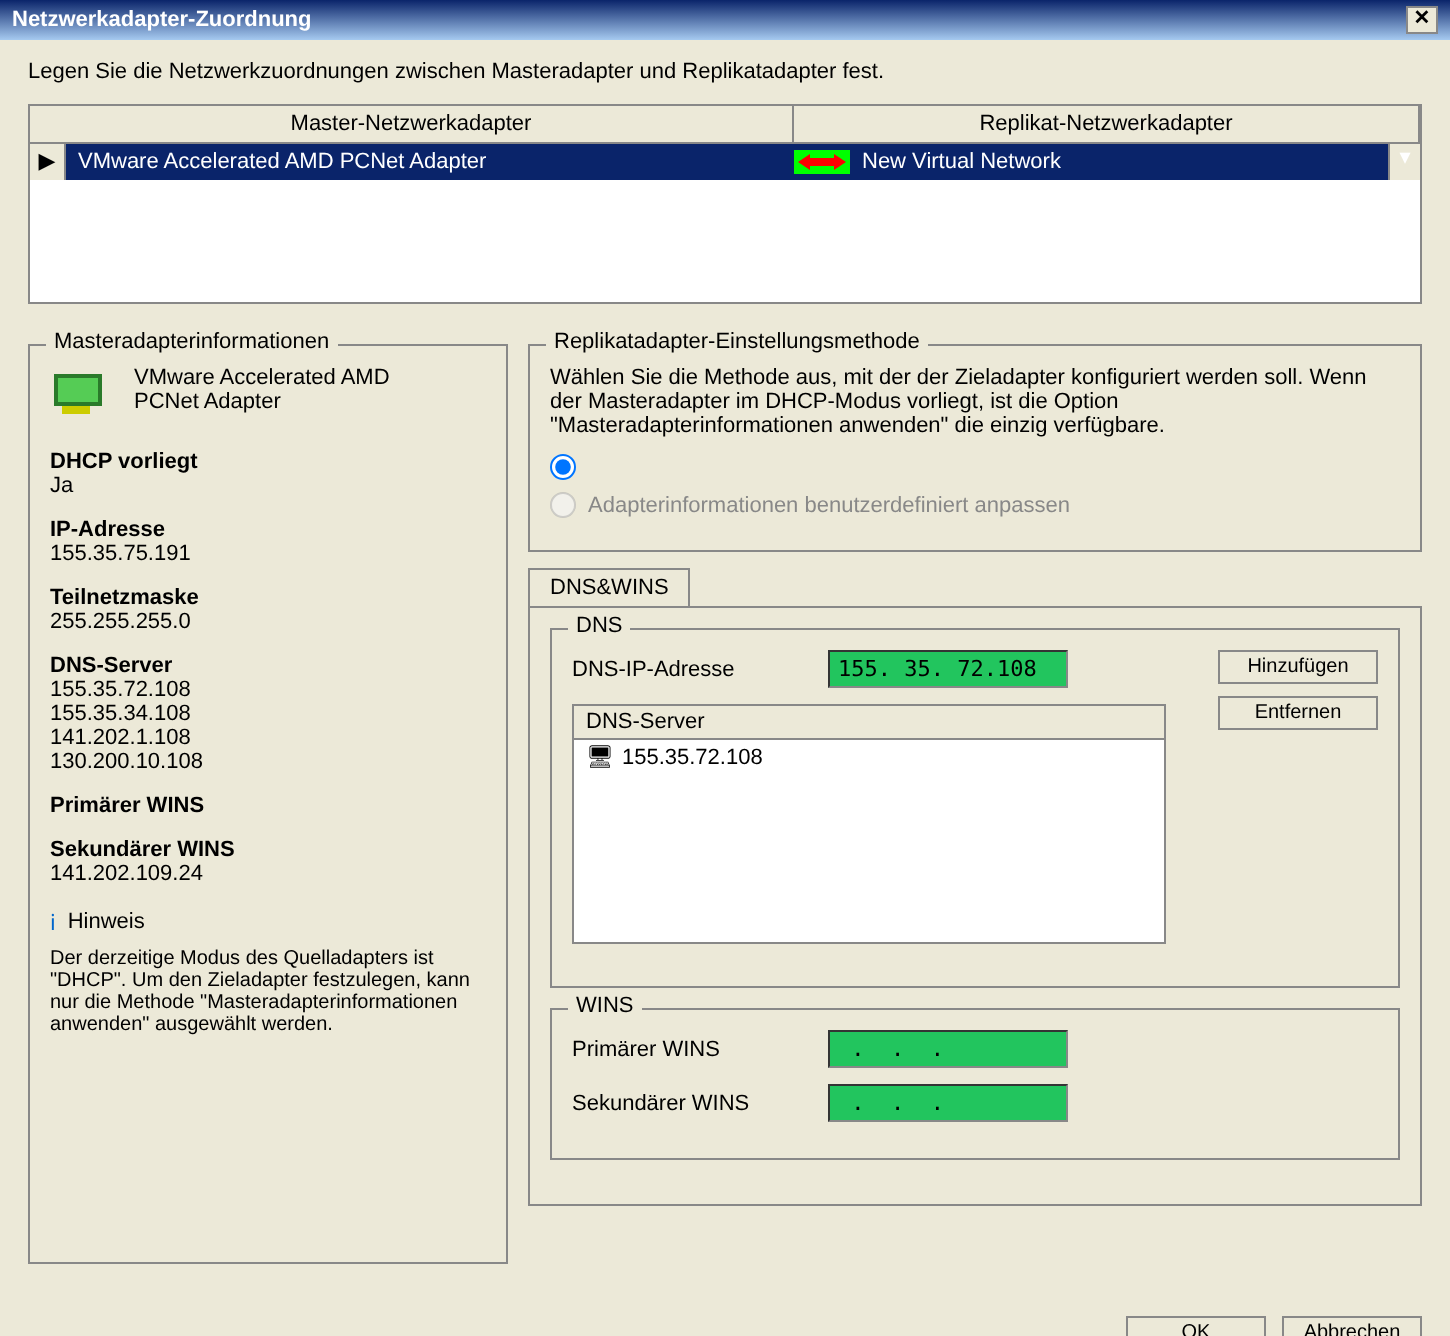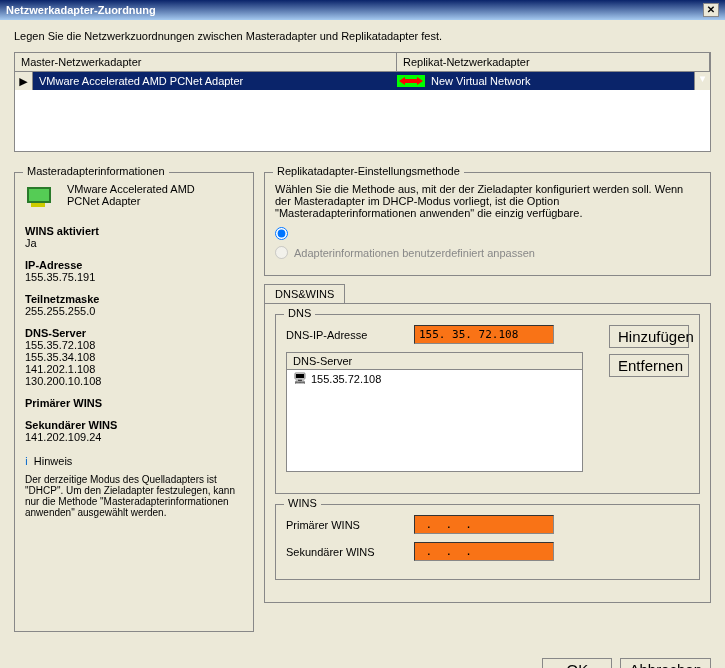--- a/index.html
+++ b/index.html
@@ -3,21 +3,21 @@
 <meta charset="utf-8">
 <style>
 * { box-sizing: border-box; margin: 0; padding: 0; }
 body { font-family: Tahoma, sans-serif; font-size: 11px; background: #ece9d8; width: 725px; height: 668px; overflow: hidden; }
 .titlebar { background: linear-gradient(#0a246a, #a6caf0); color: #fff; padding: 3px 6px; font-weight: bold; display: flex; justify-content: space-between; align-items: center; height: 20px; }
 .close-btn { background: #ece9d8; color: #000; border: 1px solid #888; width: 16px; height: 14px; font-size: 10px; text-align: center; line-height: 12px; cursor: pointer; }
 .content { padding: 10px 14px; }
 .instruct { margin-bottom: 10px; }
 .table-box { border: 1px solid #888; background: #fff; height: 100px; }
 .table-head { display: flex; background: #ece9d8; border-bottom: 1px solid #888; }
-.th { padding: 3px 6px; text-align: left; border-right: 1px solid #888; }
+.th { padding: 3px 6px; text-align: center; border-right: 1px solid #888; }
 .th1 { width: 382px; }
 .th2 { flex: 1; }
 .row { display: flex; background: #0a246a; color: #fff; height: 18px; align-items: center; }
 .row-marker { width: 18px; background: #ece9d8; color: #000; text-align: center; border-right: 1px solid #888; height: 18px; line-height: 18px; }
 .cell1 { width: 364px; padding: 0 6px; }
 .arrow-cell { width: 28px; background: #0f0; display: flex; align-items: center; justify-content: center; }
 .arrow-svg { width: 24px; height: 12px; }
 .cell2 { flex: 1; padding: 0 6px; }
 .dd-btn { width: 16px; background: #ece9d8; border-left: 1px solid #888; height: 18px; text-align: center; cursor: pointer; }
 .lower { display: flex; margin-top: 20px; gap: 10px; }
@@ -32,22 +32,22 @@
 .hint-row { display: flex; gap: 6px; align-items: center; margin: 10px 0 6px 0; }
 .radio-row { display: flex; gap: 6px; align-items: center; margin: 6px 0; }
 .radio-row.disabled { color: #888; }
 .tabs { display: flex; margin-top: 6px; }
 .tab { border: 1px solid #888; border-bottom: none; padding: 3px 10px; background: #ece9d8; cursor: pointer; margin-right: 2px; }
 .tab.inactive { background: #ddd; }
 .tab-panel { border: 1px solid #888; padding: 10px; height: 300px; }
 .inner-fieldset { border: 1px solid #888; padding: 10px; position: relative; margin-bottom: 10px; }
 .field-row { display: flex; align-items: center; gap: 8px; margin-bottom: 8px; }
 .field-row label { width: 120px; }
-.ip-input { border: 1px inset #888; background: #f97316; padding: 2px 4px; width: 140px; font-family: monospace; font-size: 11px; }
-.btn { border: 1px solid #888; background: #ece9d8; padding: 2px 8px; min-width: 70px; cursor: pointer; font-size: 15px; }
+.ip-input { border: 1px inset #888; background: #22c55e; padding: 2px 4px; width: 120px; font-family: monospace; font-size: 11px; }
+.btn { border: 1px solid #888; background: #ece9d8; padding: 2px 8px; min-width: 70px; cursor: pointer; font-size: 10px; }
 .btn-row { display: flex; justify-content: flex-end; gap: 8px; padding: 8px 14px; }
 .listbox { border: 1px solid #888; background: #fff; height: 120px; }
 .list-head { background: #ece9d8; border-bottom: 1px solid #888; padding: 2px 6px; }
 .list-item { padding: 2px 6px; display: flex; gap: 4px; align-items: center; }
 .dns-right { display: flex; gap: 26px; }
 .dns-left { flex: 1; }
 .dns-btns { display: flex; flex-direction: column; gap: 6px; width: 80px; }
 .ok-btn { text-decoration: underline; }
 </style>
 </head>
@@ -85,21 +85,21 @@
         <div class="legend">Masteradapterinformationen</div>
         <div class="adapter-row">
           <svg class="nic-icon" viewBox="0 0 32 28">
               <rect x="2" y="4" width="24" height="16" fill="#2a7a2a"></rect>
               <rect x="4" y="6" width="20" height="12" fill="#5c5"></rect>
               <rect x="6" y="20" width="14" height="4" fill="#cc0"></rect>
             </svg>
           <div style="width:140px;">VMware Accelerated AMD PCNet Adapter</div>
         </div>
         <div class="info-block">
-            <div class="info-label">WINS aktiviert</div>
+            <div class="info-label">DHCP vorliegt</div>
             <div>Ja</div>
           </div>
         <div class="info-block">
             <div class="info-label">IP-Adresse</div>
             <div>155.35.75.191</div>
           </div>
         <div class="info-block">
             <div class="info-label">Teilnetzmaske</div>
             <div>255.255.255.0</div>
           </div>

